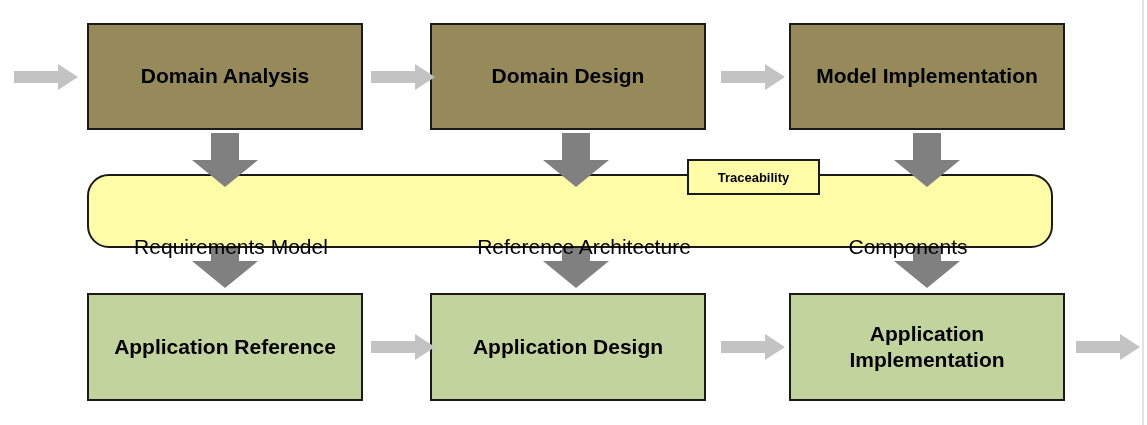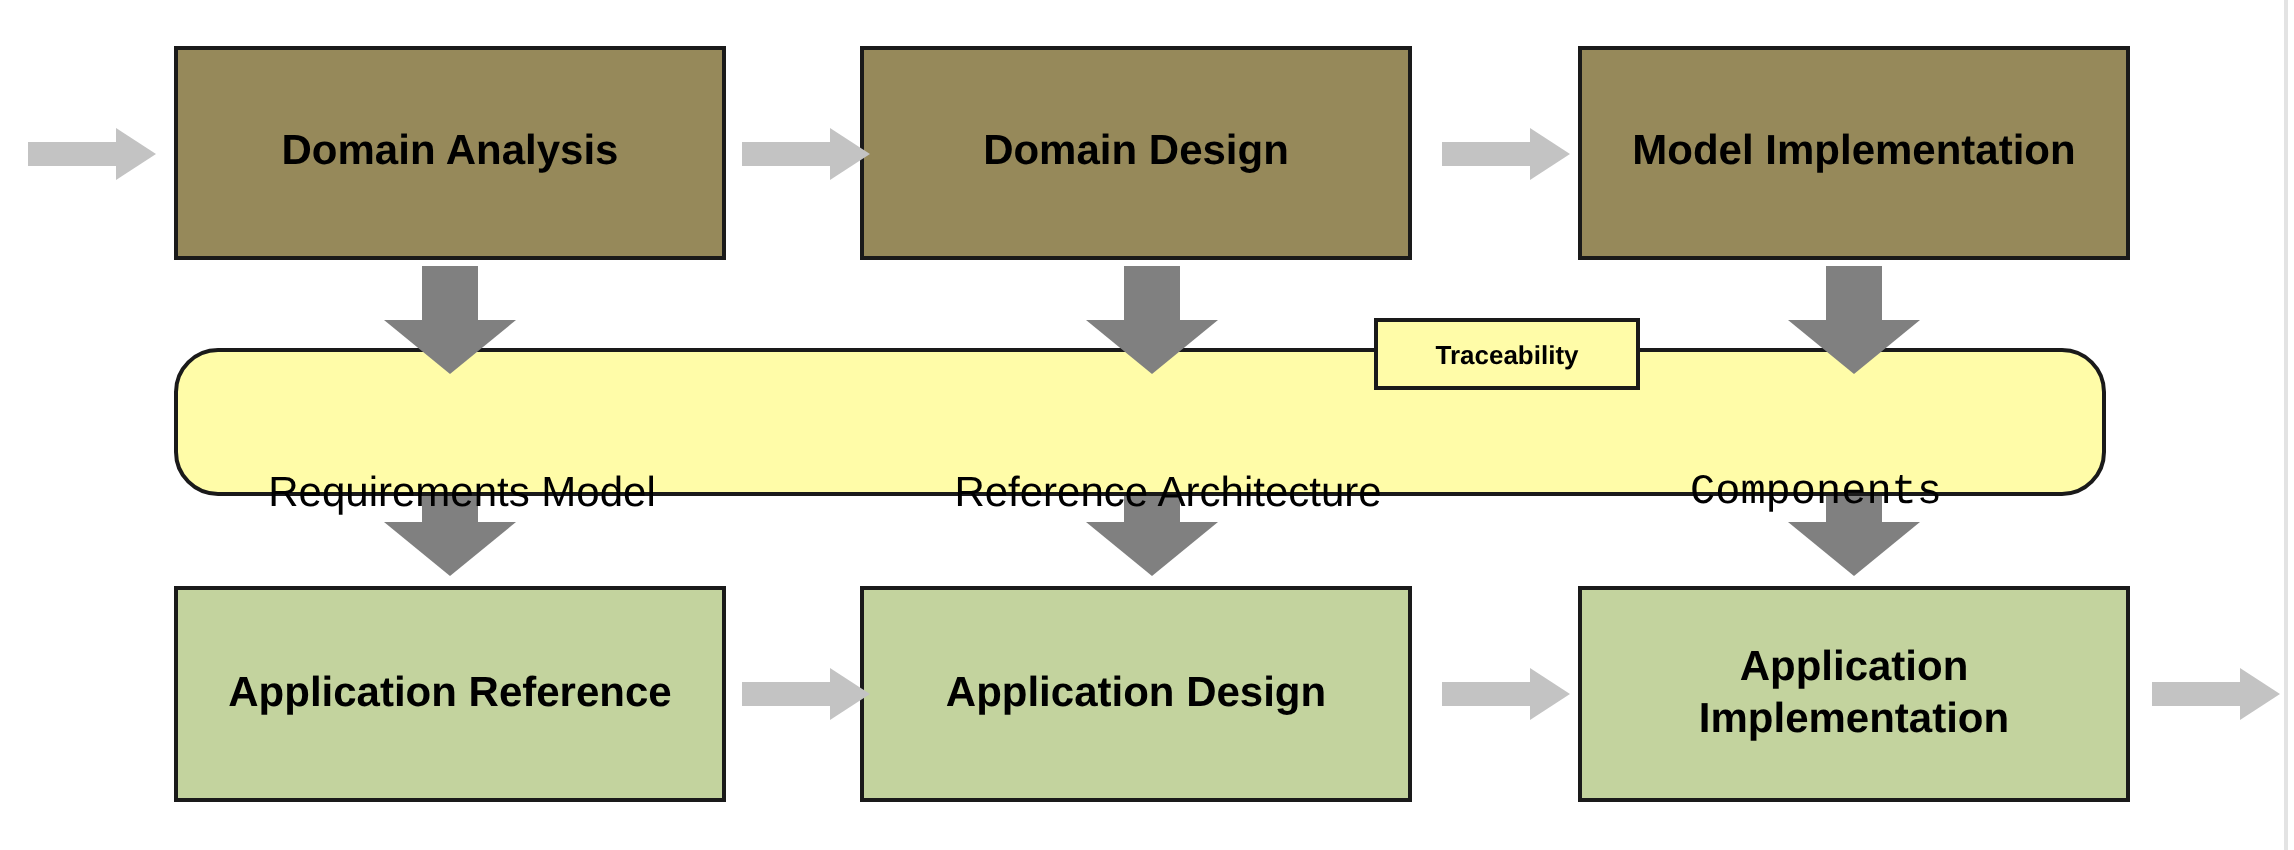--- a/index.html
+++ b/index.html
@@ -69,21 +69,21 @@
     top: 211px;
     transform: translate(-50%, -50%);
     font-size: 21px;
     color: #000000;
     white-space: nowrap;
     z-index: 3;
     margin-top: 36px;
   }
   .bar-label-1 { left: 231px; }
   .bar-label-2 { left: 584px; }
-  .bar-label-3 { left: 908px; font-family: Liberation Mono, monospace; }
+  .bar-label-3 { left: 908px; }
 
   
   .trace-tag {
     position: absolute;
     left: 687px;
     top: 159px;
     width: 133px;
     height: 36px;
     background: var(--artifact-bar, #fffca8);
     border: 2.5px solid #1a1a1a;

